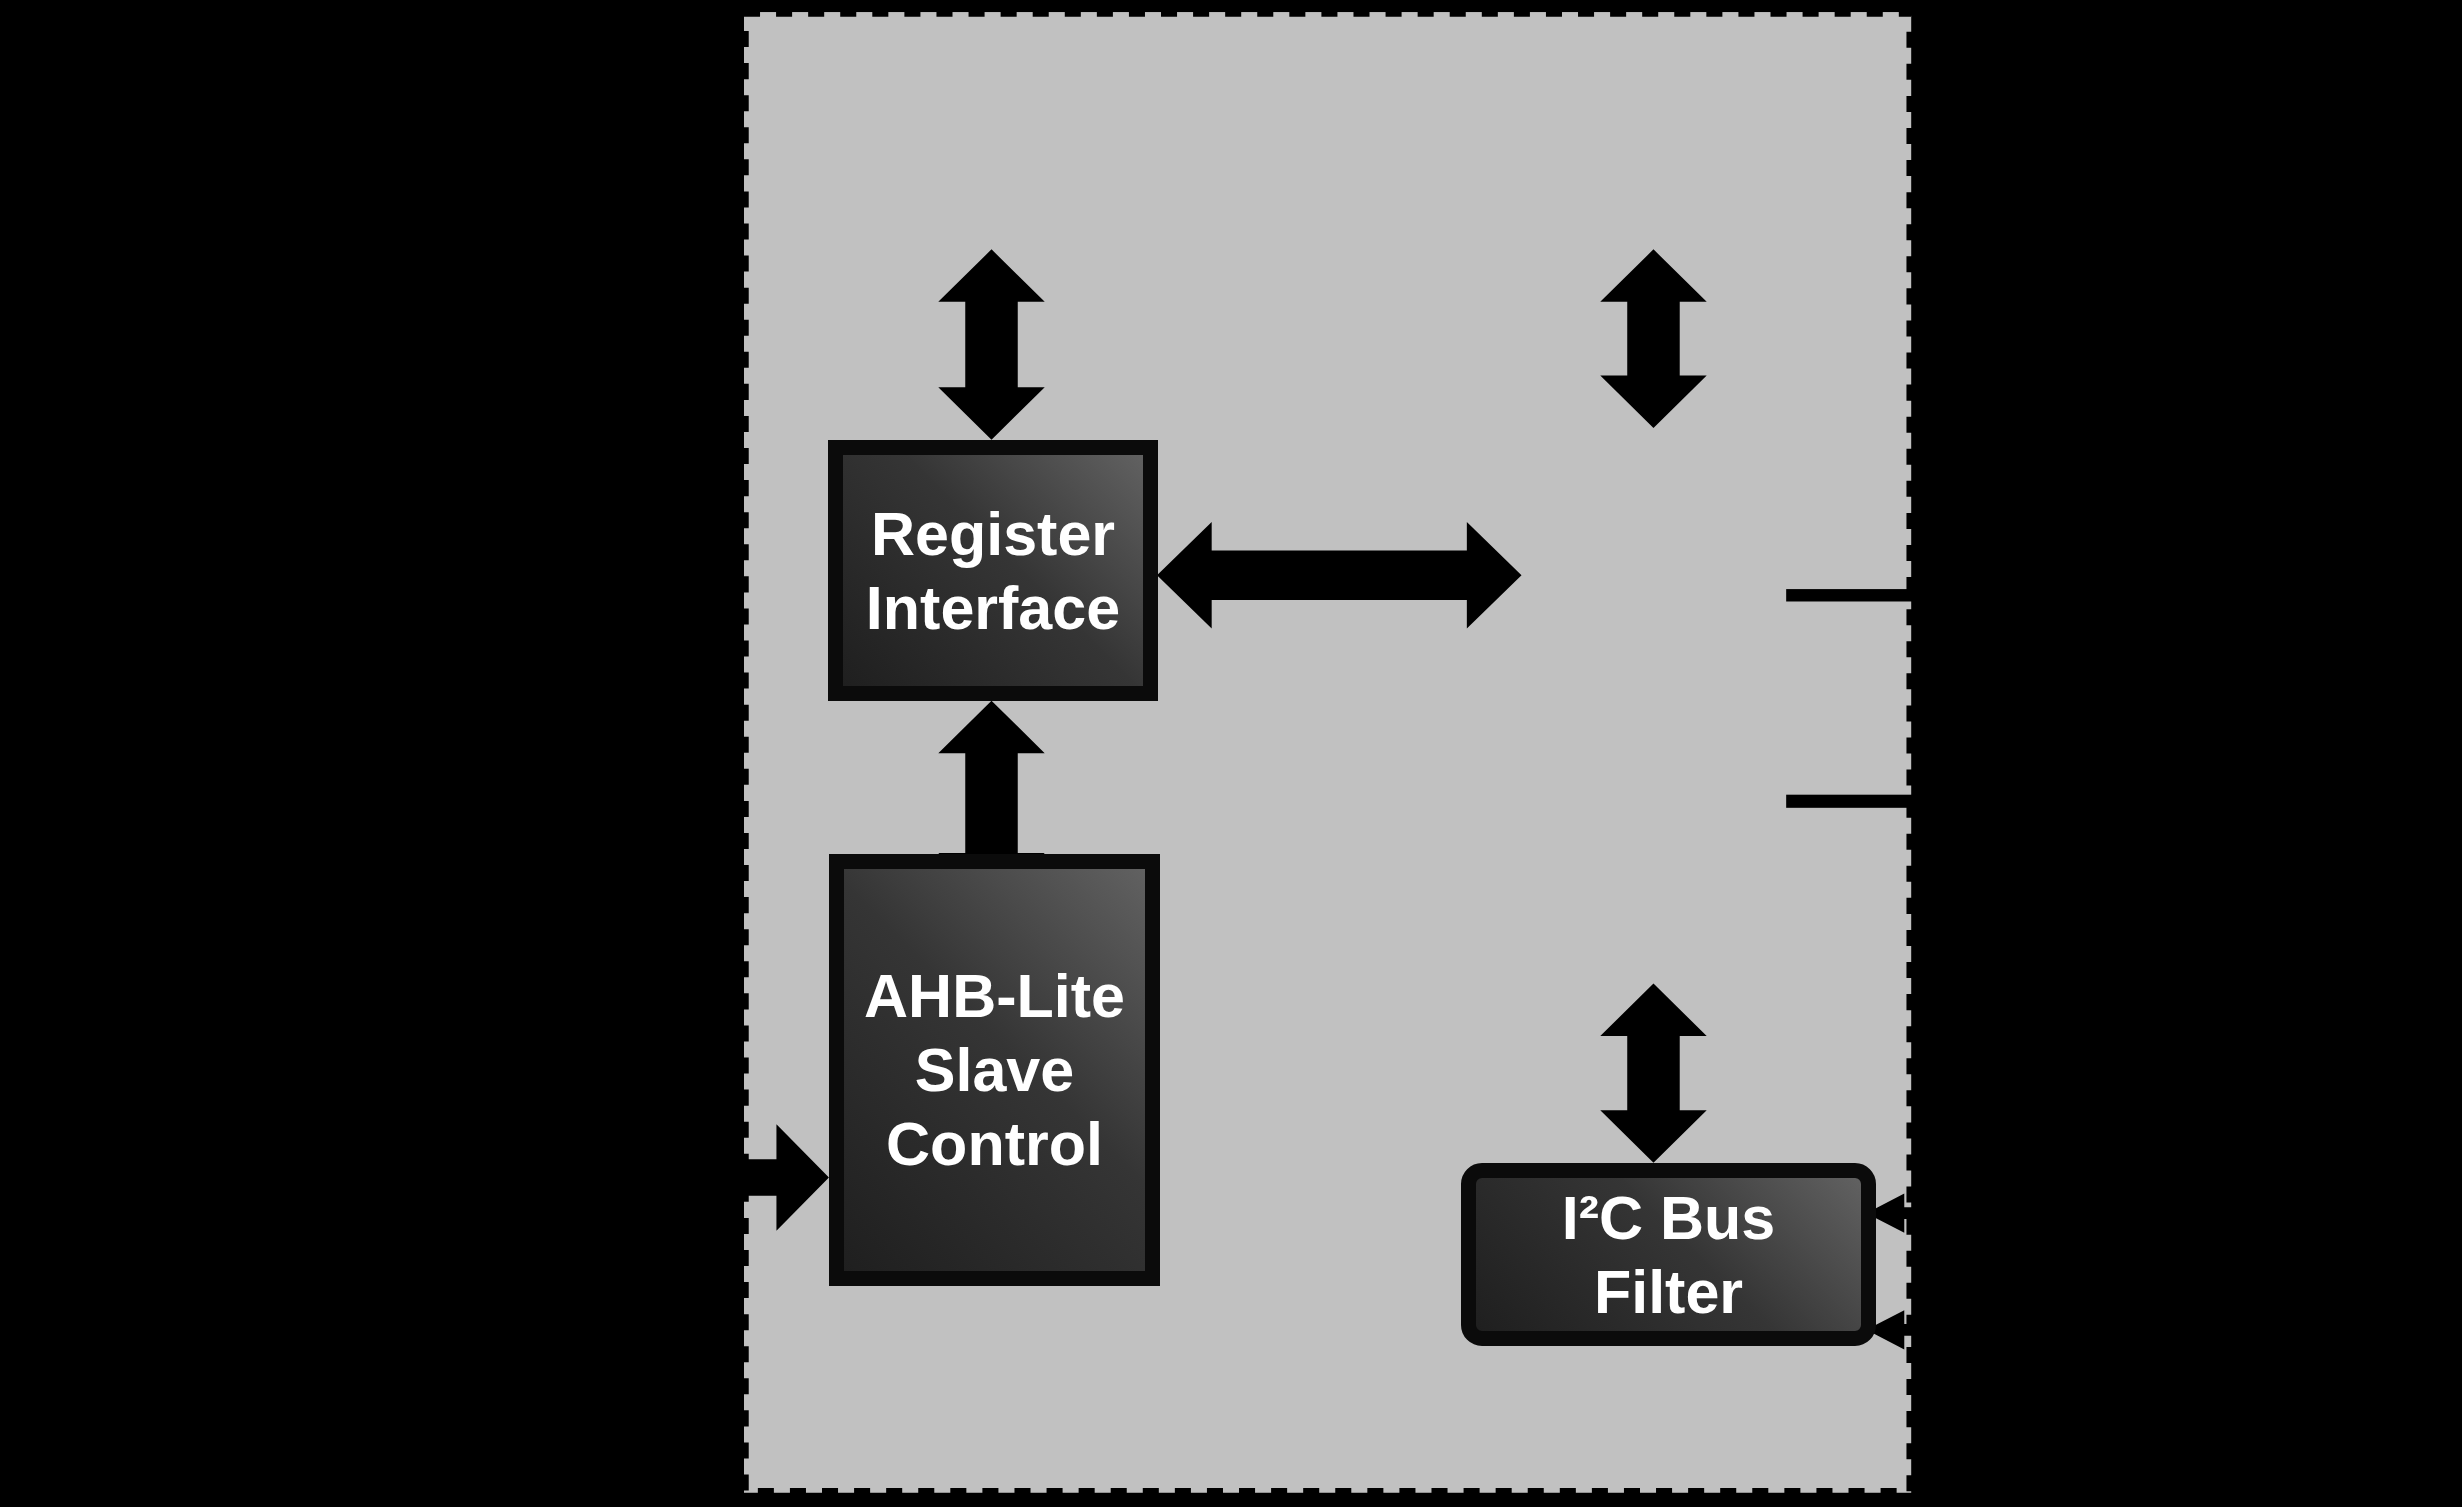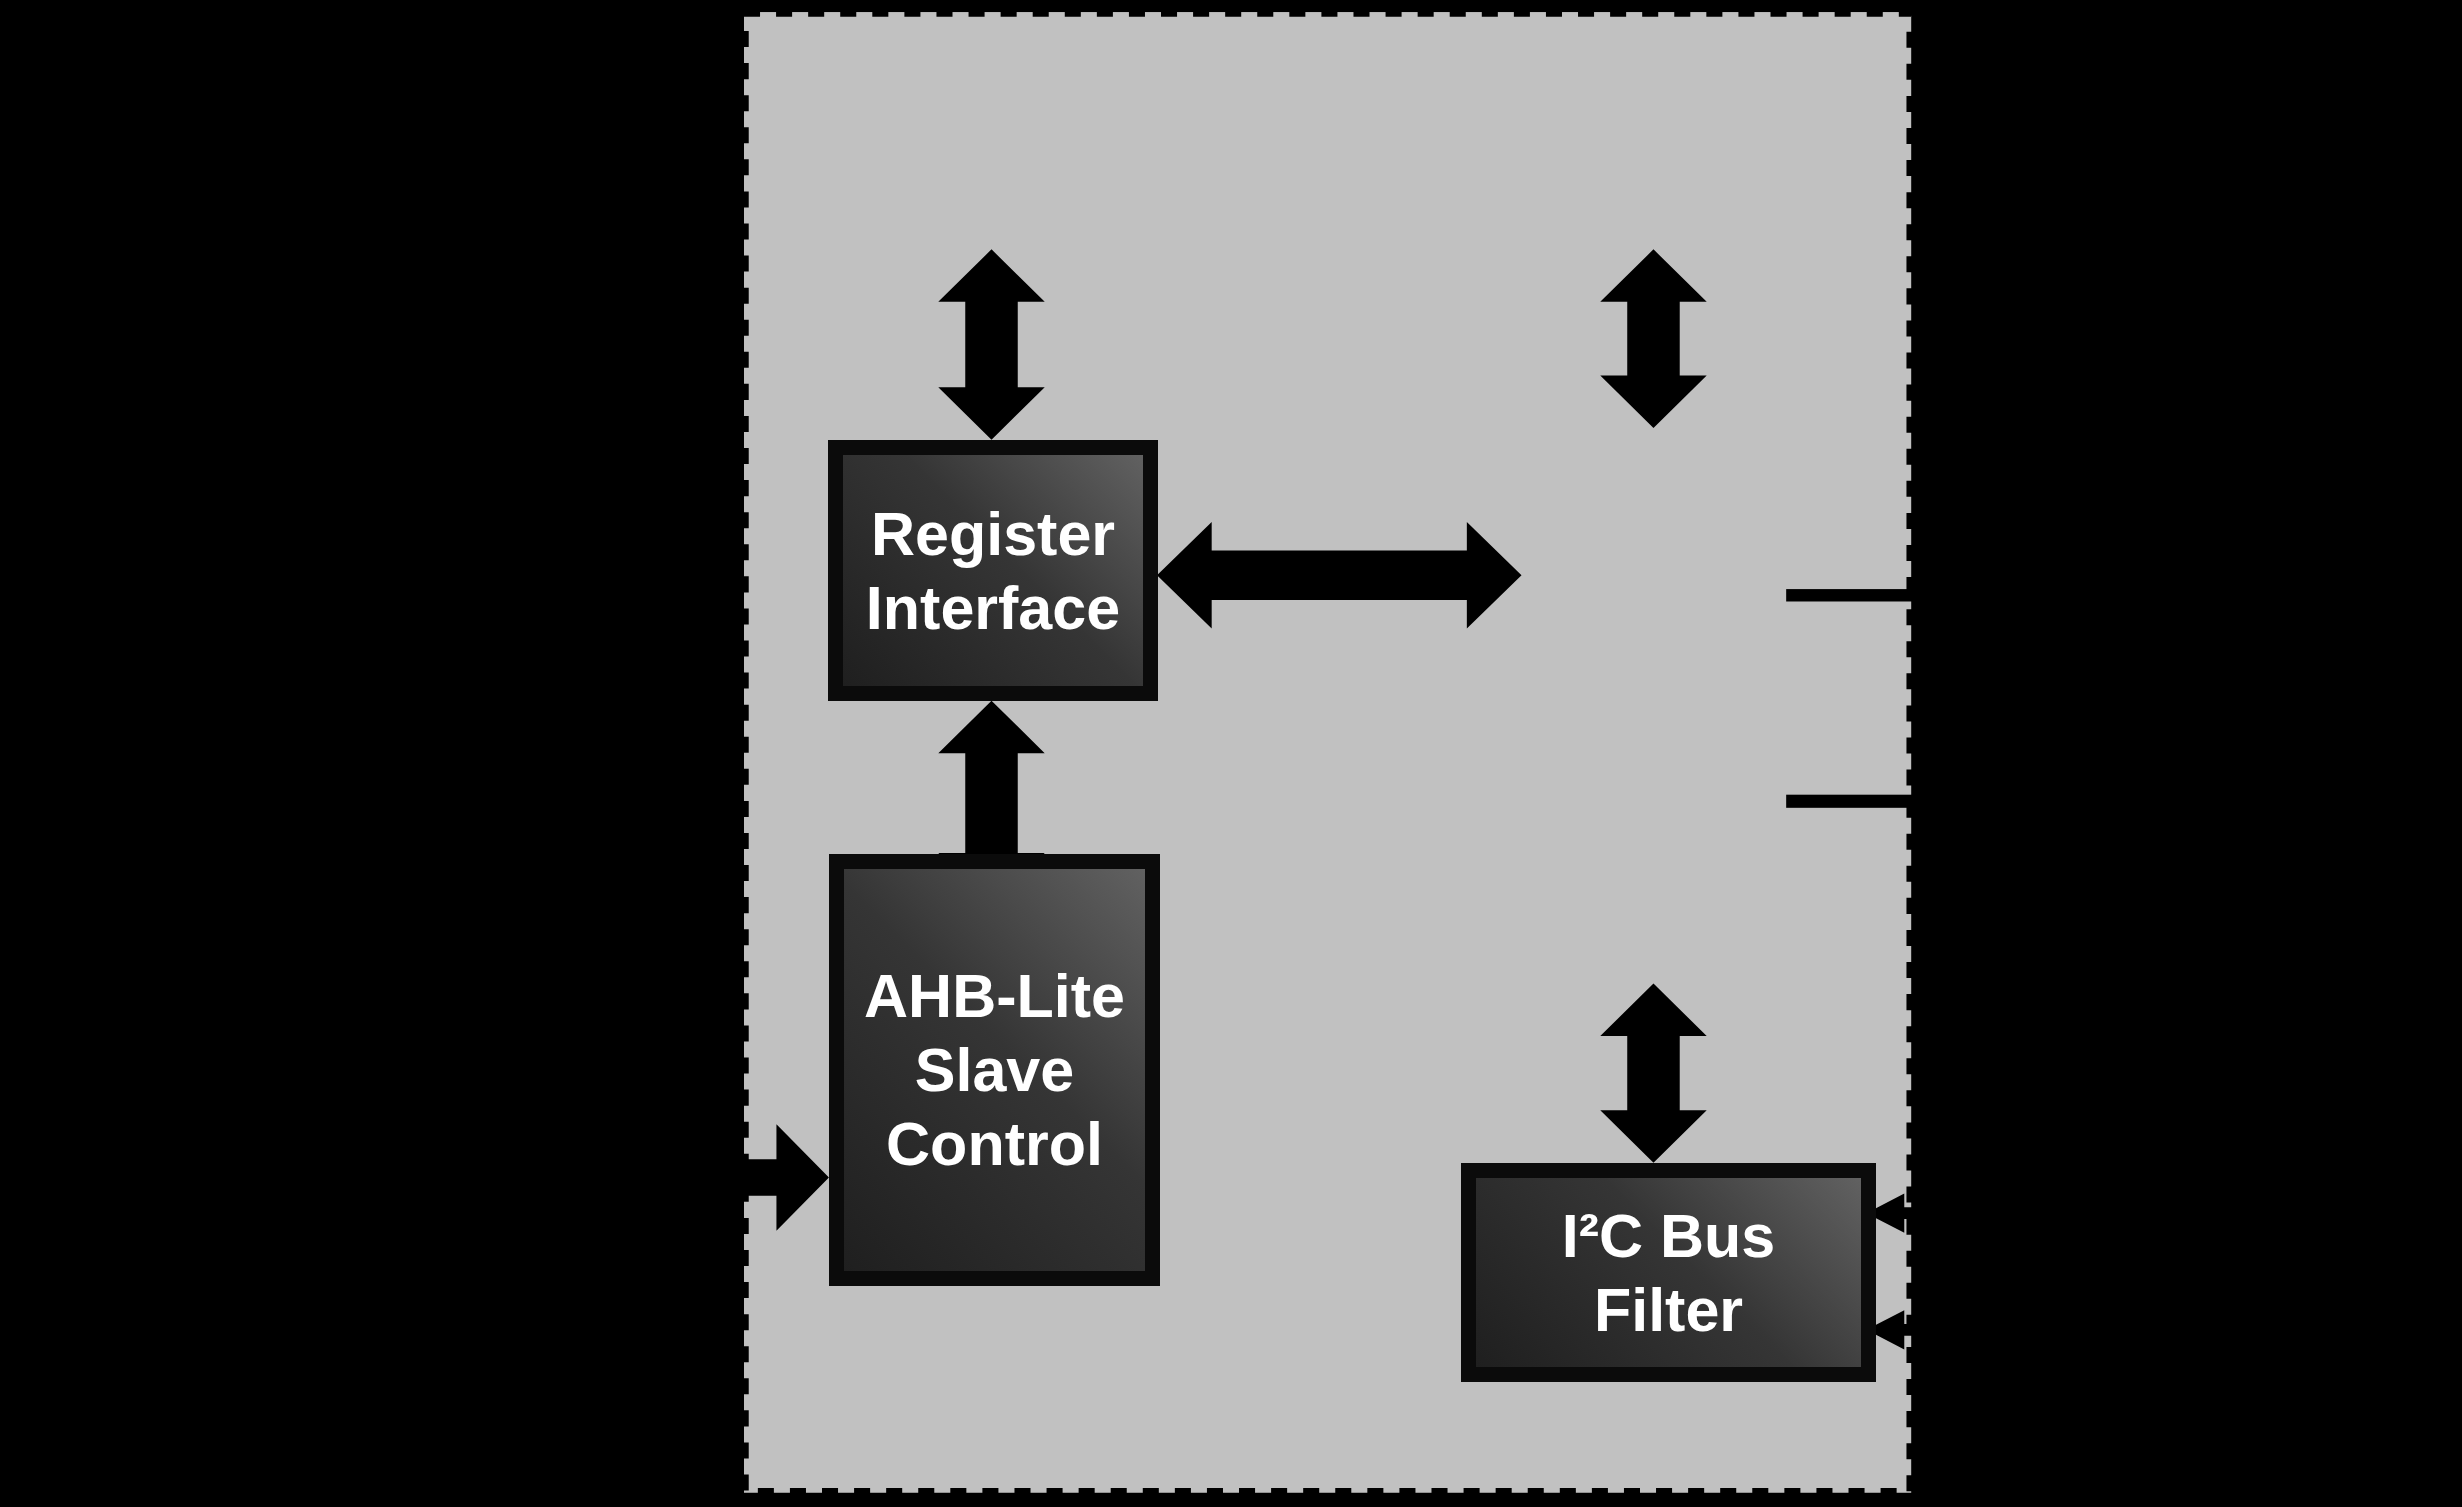--- a/index.html
+++ b/index.html
@@ -31,21 +31,21 @@
   }
   .gold{
     border:15.3px solid #eca42c;
     background:linear-gradient(225deg,#f0ba50 0%,#f7d88c 45%,#fdf0c2 100%);
     color:#101010;
   }
   .block-memory  {left:829px;top:47px;  width:1014px;height:202px;}
   .block-register{left:828px;top:440px; width:330px; height:261px;}
   .block-ahb     {left:829px;top:854px;width:331px; height:432px;}
   .block-fsm     {left:1515px;top:428px; width:284px; height:556px;}
-  .block-filter  {left:1461px;top:1163px;width:415px; height:219px;}
+  .block-filter  {left:1461px;top:1163px;width:415px; height:183px;border-radius:21px;}
 </style>
 </head>
 <body>
 
 <div class="stage">
 
   <svg class="layer" width="2462" height="1507" viewBox="0 0 3377 2067">
 
     <rect x="1020.5" y="16.5" width="1601" height="2031" stroke-width="13" stroke-dasharray="22 22" fill="#c1c1c1"></rect>
     <rect x="1020.5" y="16.5" width="1601" height="2031" fill="none" stroke-width="13" stroke-dasharray="22 22" stroke="#000000"></rect>

